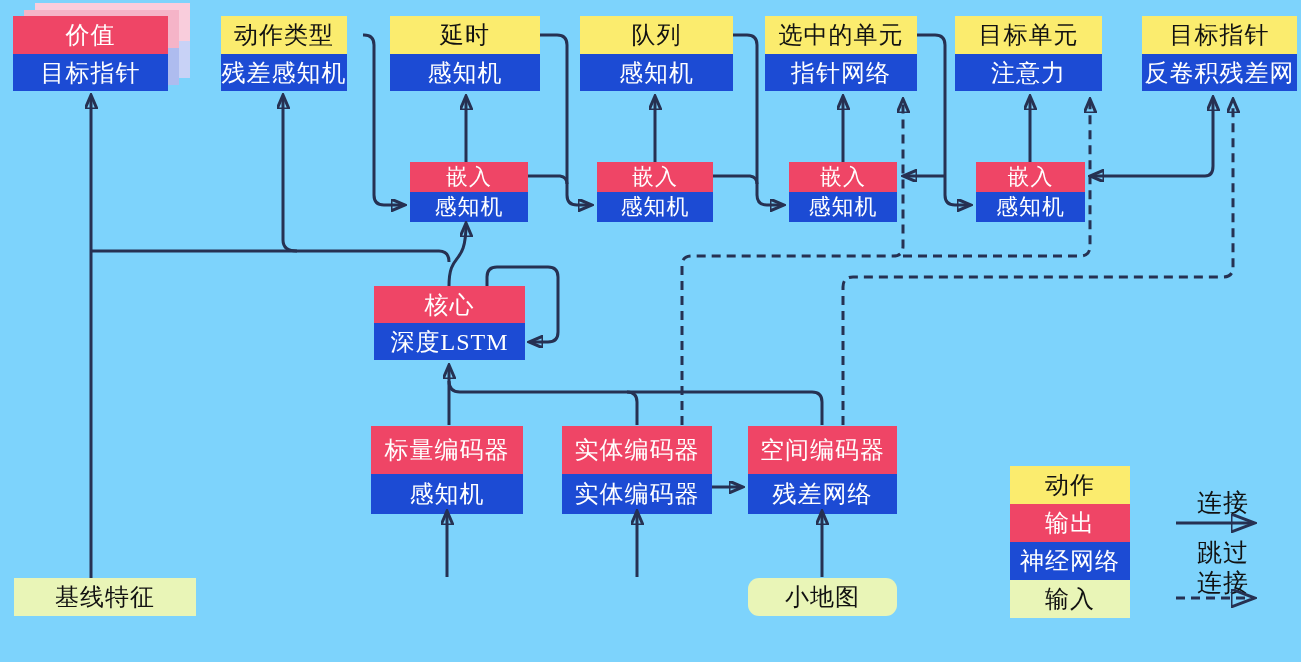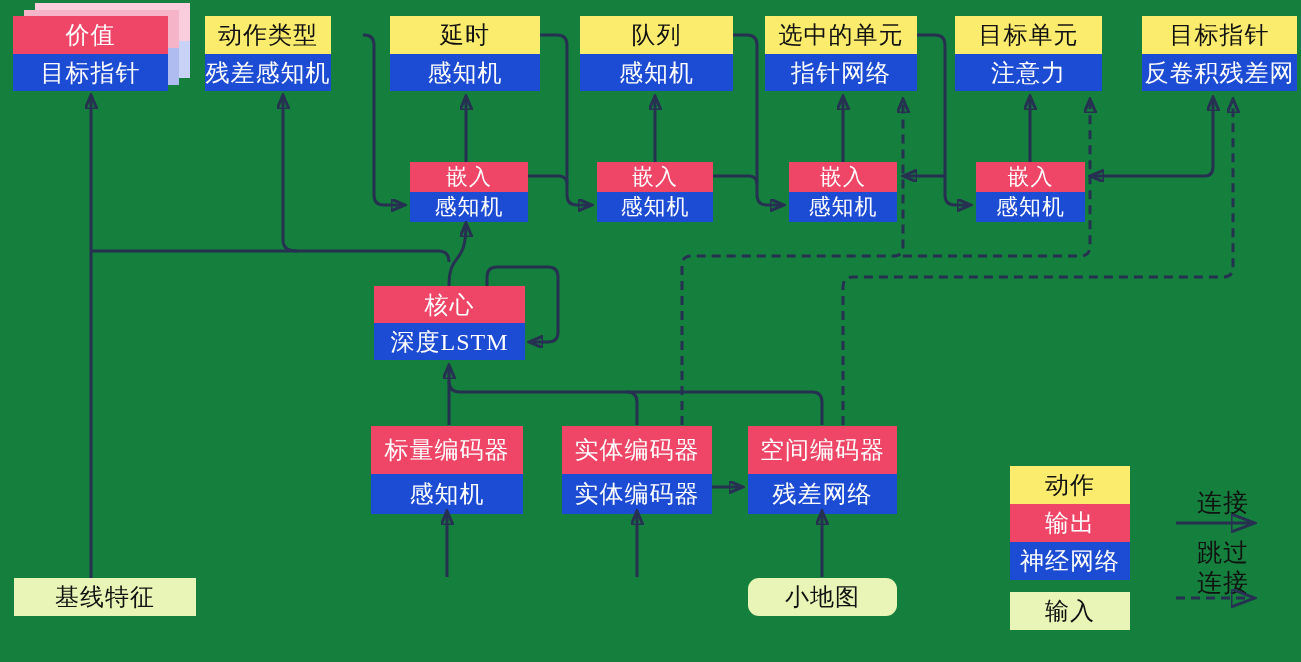--- a/index.html
+++ b/index.html
@@ -3,21 +3,21 @@
 <meta charset="utf-8">
 <style>
   :root{
     --yellow:#FBEC6E; --red:#EF4566; --blue:#1C4BD4; --green:#E9F5B7;
     --line:#263152;
     --shadow_red_light:#F5B4C8; --shadow_blue_light:#AEBCEF;
     --shadow_red_lighter:#F9CDDC; --shadow_blue_lighter:#C8D2F6;
   }
   html,body{margin:0;padding:0;background:#ffffff;}
   #diagram{
-    position:relative; width:1301px; height:662px; background:#15803d;
+    position:relative; width:1301px; height:662px; background:#7dd3fc;
     font-family:"Liberation Serif","DejaVu Serif",serif; overflow:hidden;
   }
   .node{position:absolute;}
   .band{
     display:flex; align-items:center; justify-content:center;
     font-size:24px; line-height:1; letter-spacing:1px; white-space:nowrap;
   }
   .band.h38{height:38px;} .band.h37{height:37px;}
   .band.h41{height:48px;} .band.h40{height:40px;}
   .band.h30{height:30px; font-size:22px;}
@@ -53,21 +53,21 @@
   </div>
   <div class="shadow-layer" style="left:24px; top:10px; width:155px;">
     <div class="s-top sh1-top"></div>
     <div class="s-bot sh1-bot"></div>
   </div>
 
   <div class="node" style="left:13px; top:16px; width:155px;">
     <div class="band h38 red">价值</div>
     <div class="band h37 blue">目标指针</div>
   </div>
-  <div class="node" style="left:205px; top:16px; width:126px;">
+  <div class="node" style="left:221px; top:16px; width:126px;">
     <div class="band h38 yellow">动作类型</div>
     <div class="band h37 blue">残差感知机</div>
   </div>
   <div class="node" style="left:390px; top:16px; width:150px;">
     <div class="band h38 yellow">延时</div>
     <div class="band h37 blue">感知机</div>
   </div>
   <div class="node" style="left:580px; top:16px; width:153px;">
     <div class="band h38 yellow">队列</div>
     <div class="band h37 blue">感知机</div>
@@ -120,21 +120,21 @@
     <div class="band h40 blue">残差网络</div>
   </div>
 
   <div class="feature" style="left:14px; top:578px; width:182px;">基线特征</div>
   <div class="feature" style="left:748px; top:578px; width:149px;border-radius:11px;">小地图</div>
 
   <div class="node" style="left:1010px; top:466px; width:120px;">
     <div class="band h38 yellow">动作</div>
     <div class="band h38 red">输出</div>
     <div class="band h38 blue">神经网络</div>
-    <div class="band h38" style="background:var(--green);color:#111;margin-top:12px;">输入</div>
+    <div class="band h38" style="background:var(--green);color:#111;">输入</div>
   </div>
   <div class="legend-label" style="left:1180px; top:486px;">连接</div>
   <div class="legend-label" style="left:1180px; top:536px;">跳过</div>
   <div class="legend-label" style="left:1180px; top:566px;">连接</div>
 
   <svg id="wires" width="1301" height="662" viewBox="0 0 1301 662">
     <defs>
       <marker id="ah" markerUnits="userSpaceOnUse" markerWidth="16" markerHeight="13" refX="13" refY="6" orient="auto">
         <path d="M0,0 L14,6 L0,12 Z" fill="#263152" stroke="none"></path>
       </marker>

